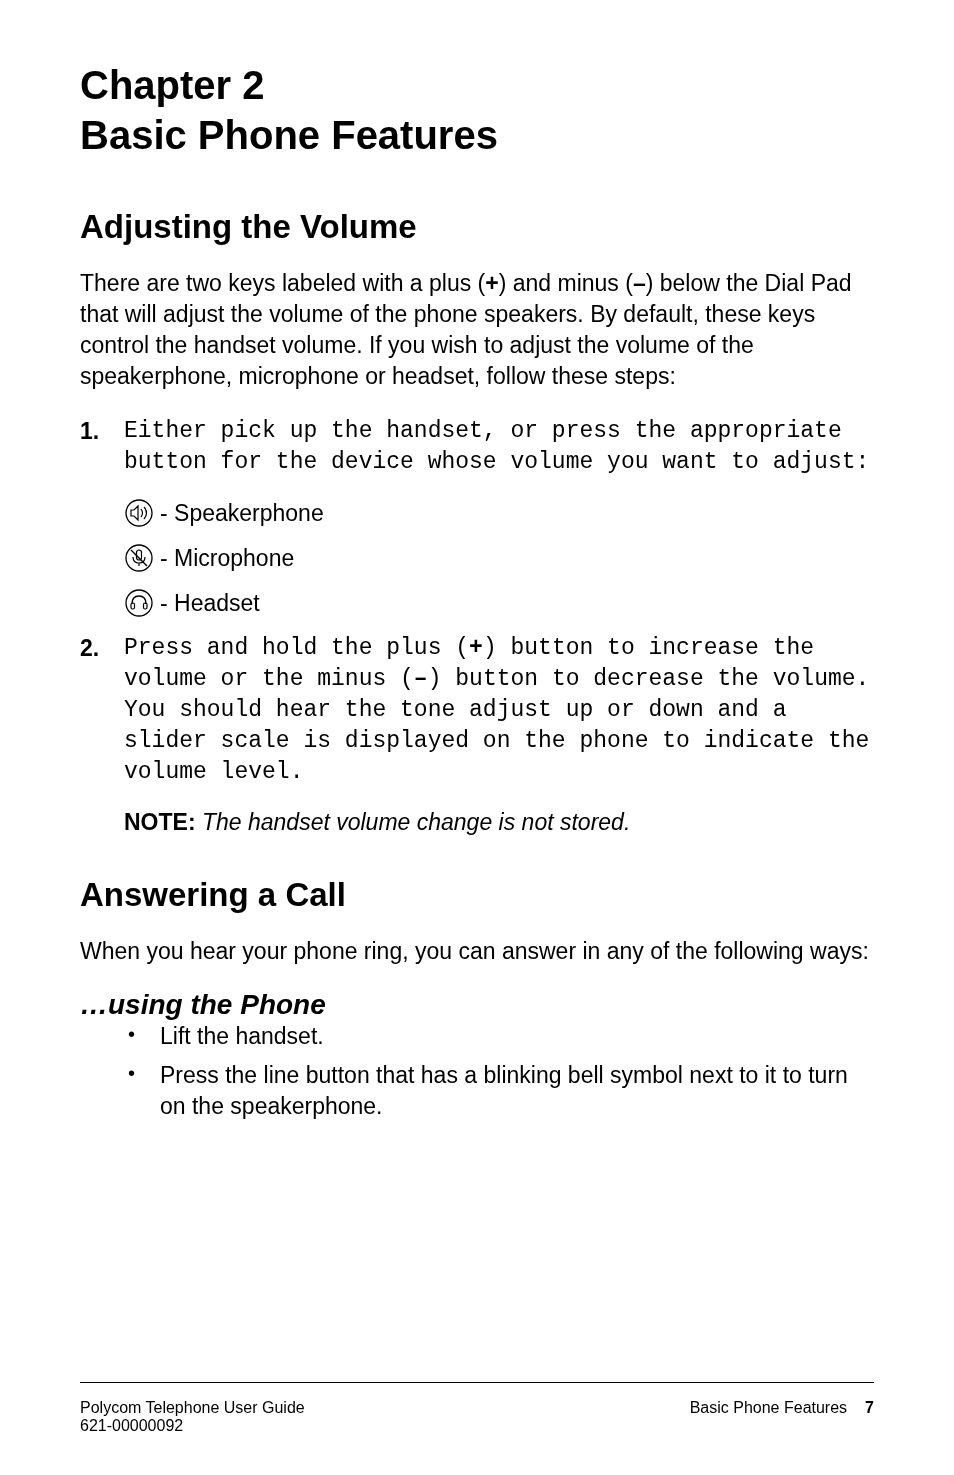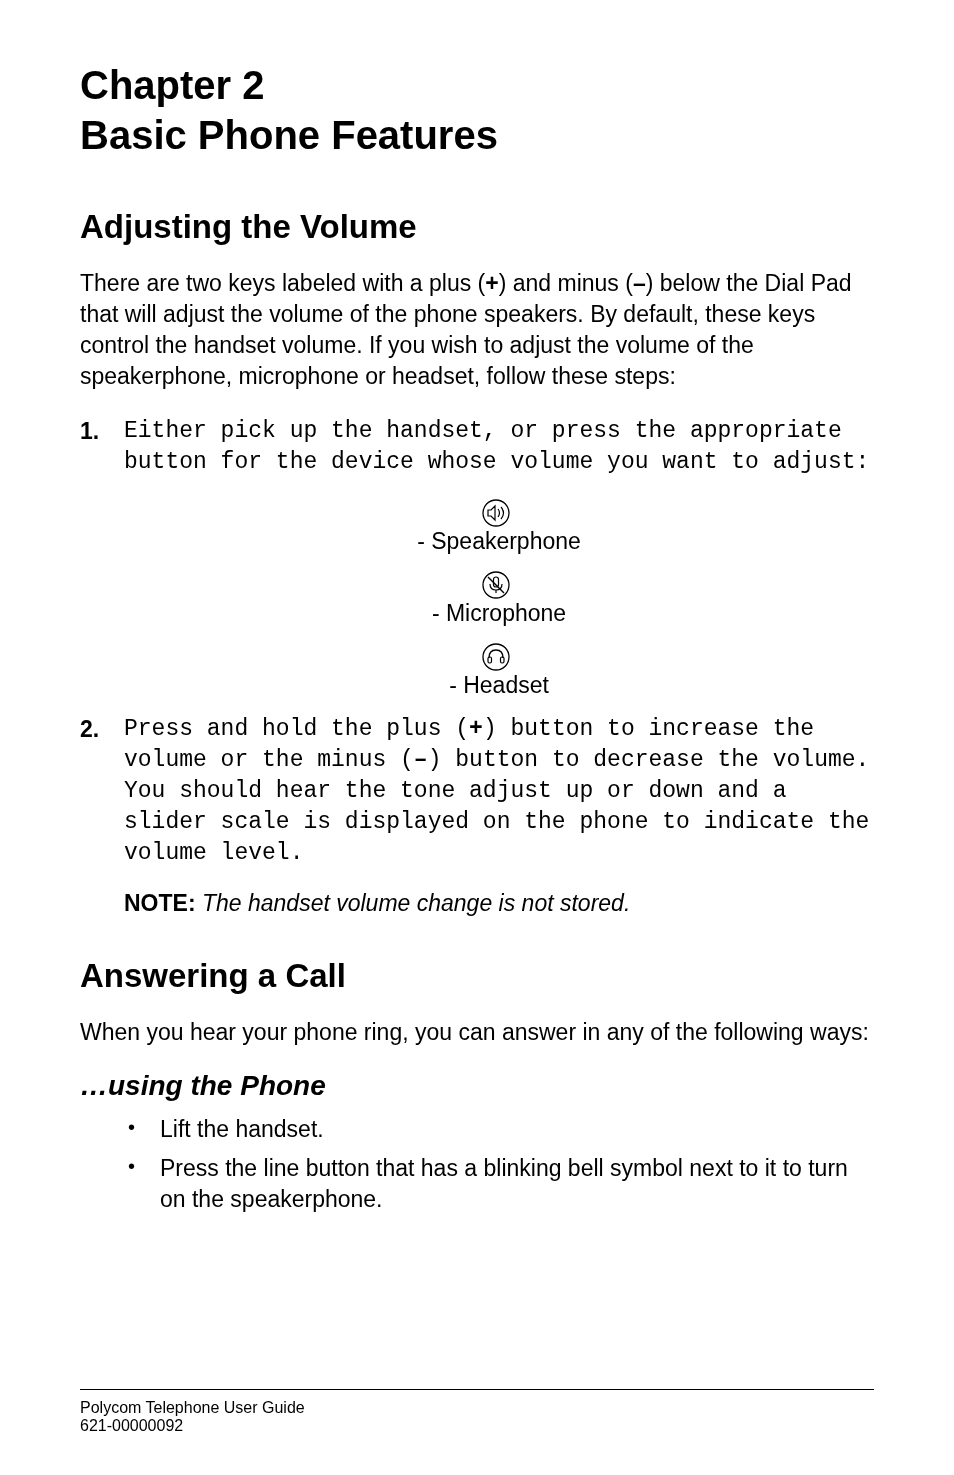--- a/index.html
+++ b/index.html
@@ -44,55 +44,53 @@
     font-weight: bold;
     flex: 0 0 44px;
   }
   ol.numbered > li .licontent { flex: 1; font-family: Liberation Mono, monospace; }
   .icon-row {
     display: flex;
     align-items: center;
     font-size: 23px;
     margin-left: 44px;
     margin-bottom: 15px;
-    flex-direction: column;
   }
   .icon-row .icon-wrap {
     width: 30px;
     height: 30px;
     margin-right: 6px;
     display: flex;
     align-items: center;
     justify-content: center;
   }
   .icon-wrap svg { width: 28px; height: 28px; }
   .indent-note {
     font-size: 23px;
     margin-left: 44px;
     margin-top: 20px;
     margin-bottom: 30px;
   }
   h3.sub {
     font-size: 28px;
     font-weight: bold;
     font-style: italic;
-    margin-bottom: 12px;
     margin-top: 16px;
   }
   ul.bullets { list-style: none; margin-left: 48px; }
   ul.bullets > li {
     font-size: 23px;
     line-height: 1.35;
     display: flex;
     margin-bottom: 8px;
   }
   ul.bullets > li .dot { flex: 0 0 32px; font-size: 20px; }
   .footer {
     border-top: 1.5px solid #000;
-    padding-top: 9px;
+    padding-top: 16px;
     display: flex;
     justify-content: space-between;
     font-size: 16px;
   }
   .footer .right { text-align: right; }
   .footer .right .pagenum { font-weight: bold; margin-left: 18px; }
   .bold { font-weight: bold; }
   .italic { font-style: italic; }
 </style>
 </head>
@@ -185,13 +183,16 @@
     </li>
   </ul>
 
 </div>
 
 <div class="footer">
   <div class="left">
     <div>Polycom Telephone User Guide</div>
     <div>621-00000092</div>
   </div>
+  <div class="right">
+    <span>Basic Phone Features</span><span class="pagenum">7</span>
+  </div>
 </div>
 
 </body></html>

